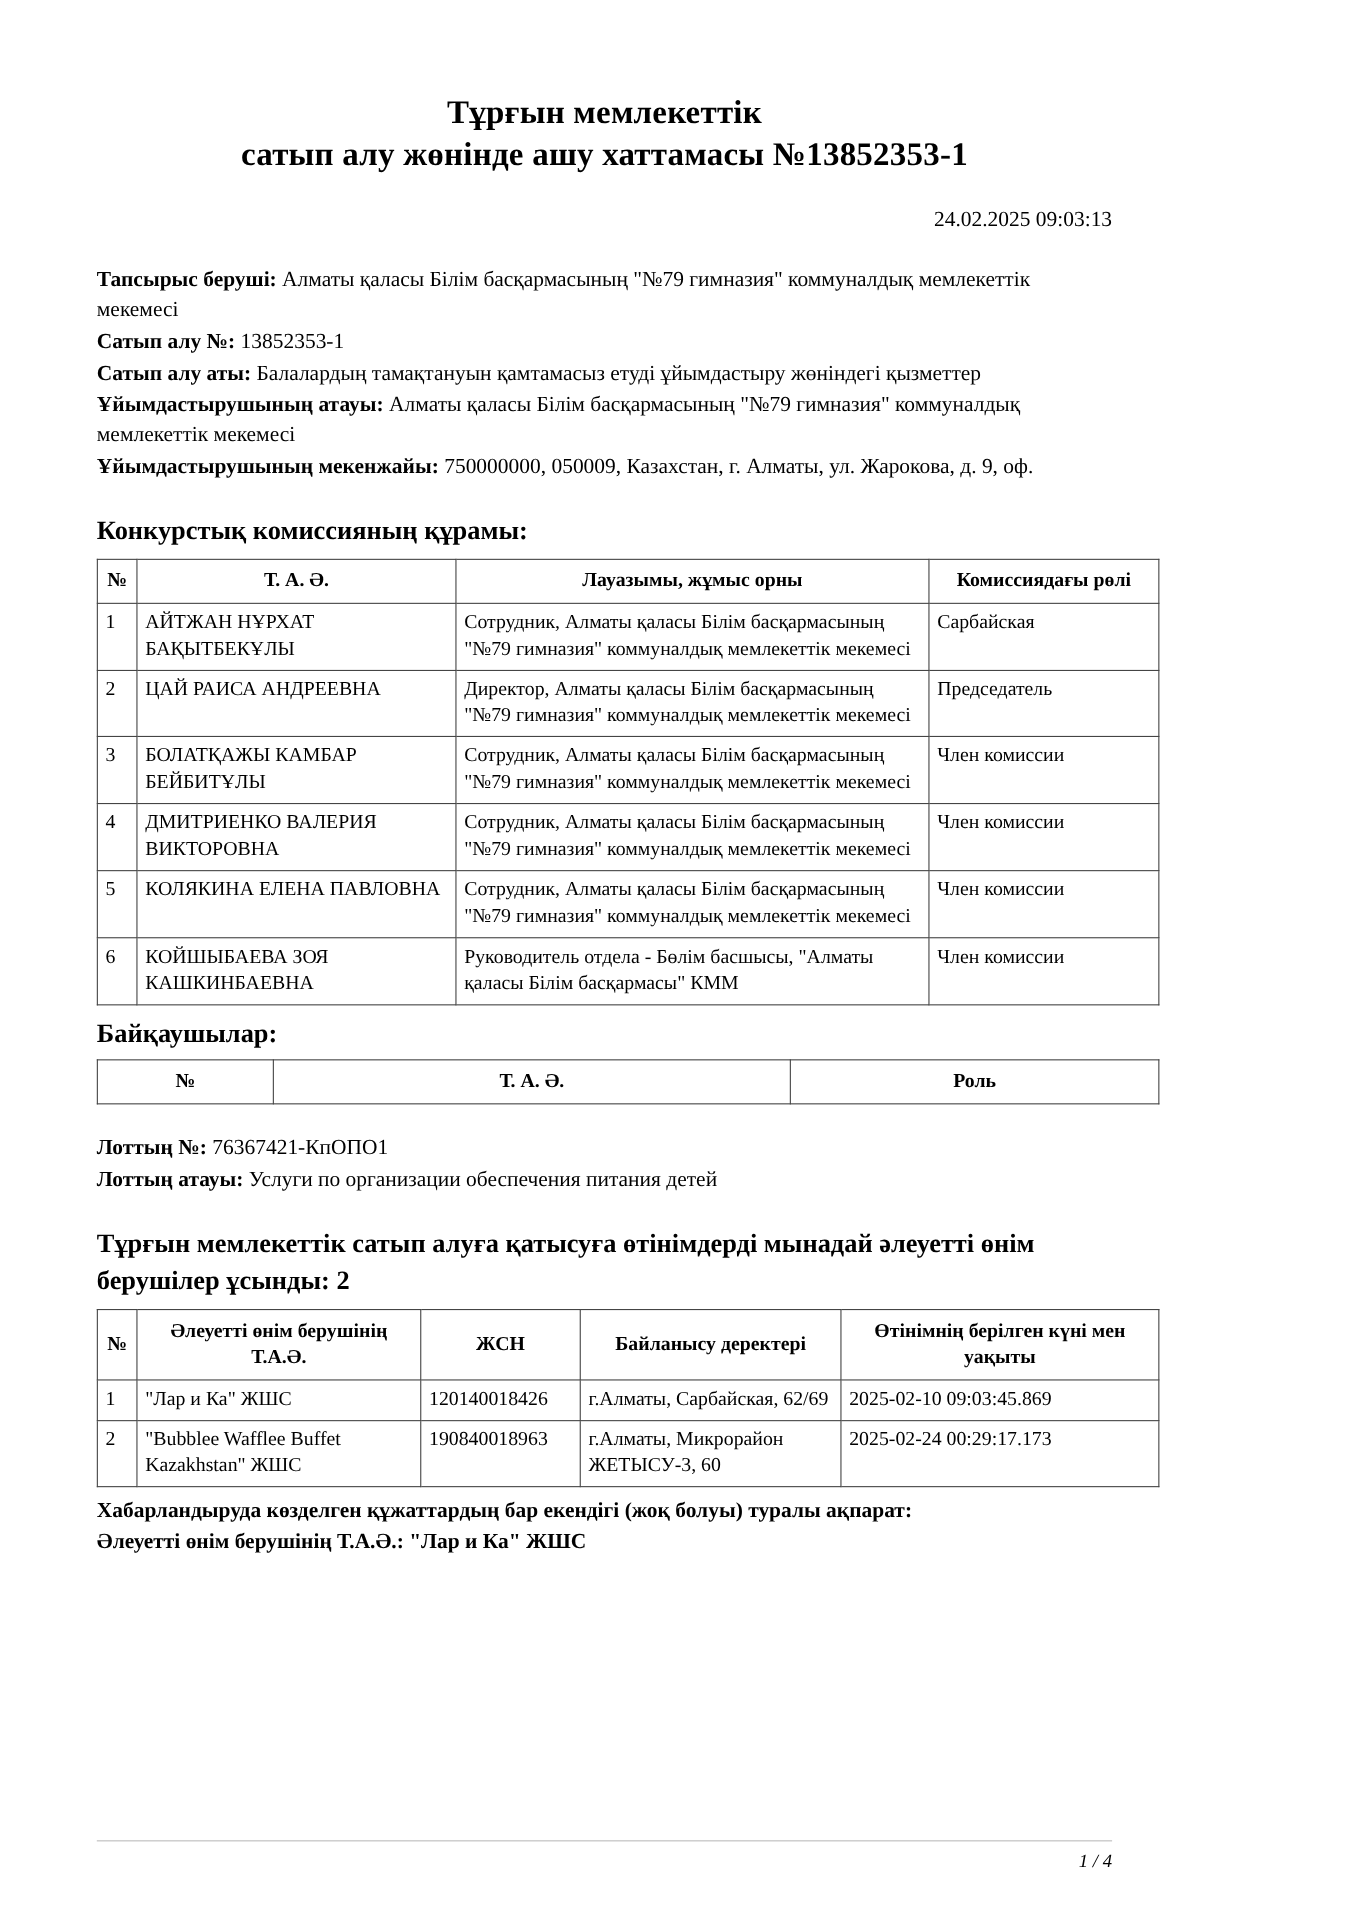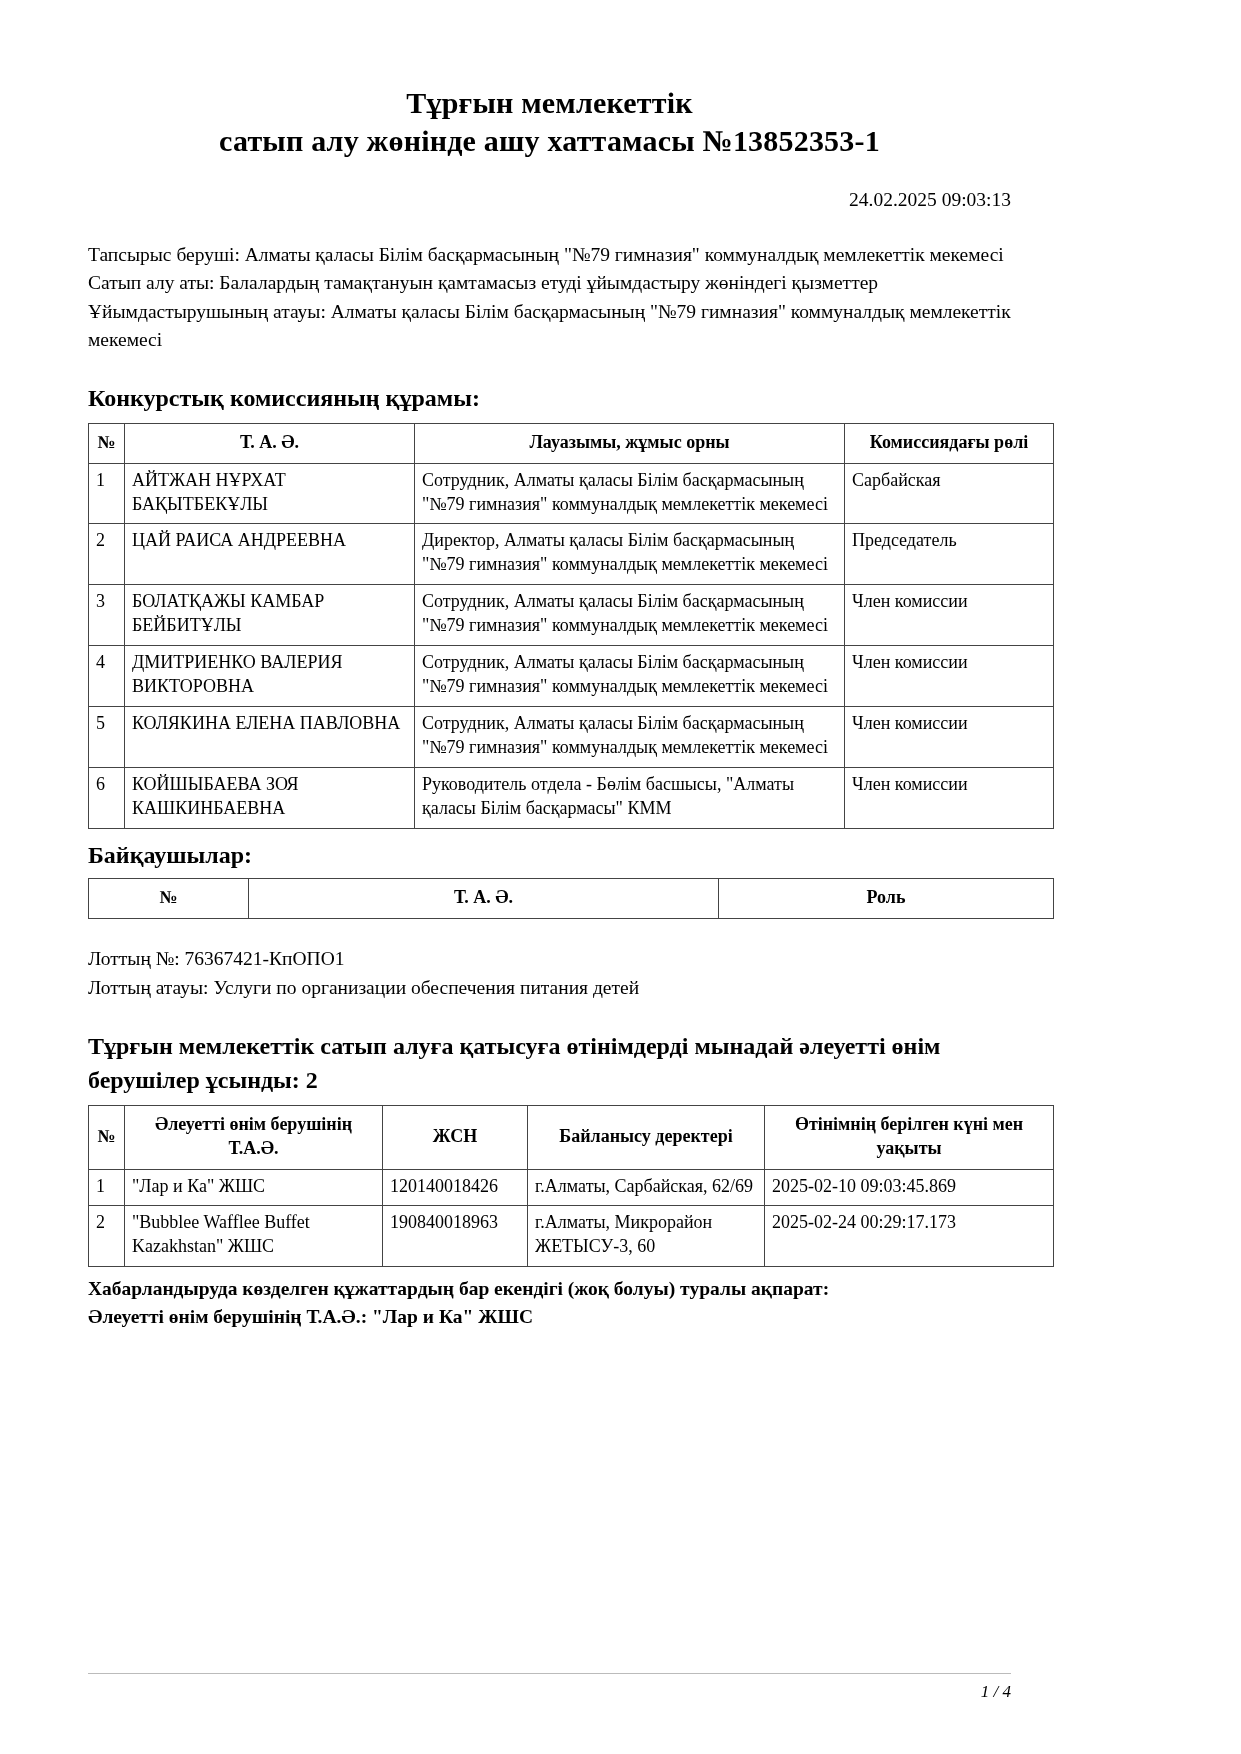--- a/index.html
+++ b/index.html
@@ -38,21 +38,21 @@
     margin-top: 28px;
     margin-bottom: 30px;
   }
   
   .info-block {
     font-size: 19.5px;
     line-height: 1.42;
     text-align: left;
   }
   .info-row { margin: 0 0 1px 0; }
-  .info-label { font-weight: normal; }
+  .info-label { font-weight: bold; }
   .info-value { font-weight: normal; }
 
   
   .section-heading {
     font-size: 24px;
     font-weight: bold;
     margin: 28px 0 8px 0;
     line-height: 1.38;
   }
   .section-heading.tight { margin-top: 10px; margin-bottom: 6px; }
@@ -135,26 +135,34 @@
   </div>
 
   <div class="doc-date">24.02.2025 09:03:13</div>
 
   <div class="info-block">
     <p class="info-row">
       <span class="info-label">Тапсырыс беруші:</span>
       <span class="info-value">Алматы қаласы Білім басқармасының "№79 гимназия" коммуналдық мемлекеттік мекемесі</span>
     </p>
     <p class="info-row">
+      <span class="info-label">Сатып алу №:</span>
+      <span class="info-value">13852353-1</span>
+    </p>
+    <p class="info-row">
       <span class="info-label">Сатып алу аты:</span>
       <span class="info-value">Балалардың тамақтануын қамтамасыз етуді ұйымдастыру жөніндегі қызметтер</span>
     </p>
     <p class="info-row">
       <span class="info-label">Ұйымдастырушының атауы:</span>
       <span class="info-value">Алматы қаласы Білім басқармасының "№79 гимназия" коммуналдық мемлекеттік мекемесі</span>
+    </p>
+    <p class="info-row">
+      <span class="info-label">Ұйымдастырушының мекенжайы:</span>
+      <span class="info-value">750000000, 050009, Казахстан, г. Алматы, ул. Жарокова, д. 9, оф.</span>
     </p>
   </div>
 
   <div class="section-heading">Конкурстық комиссияның құрамы:</div>
 
   <table class="grid t-commission">
     <colgroup>
       <col class="c-num">
         <col class="c-name">
         <col class="c-pos">

